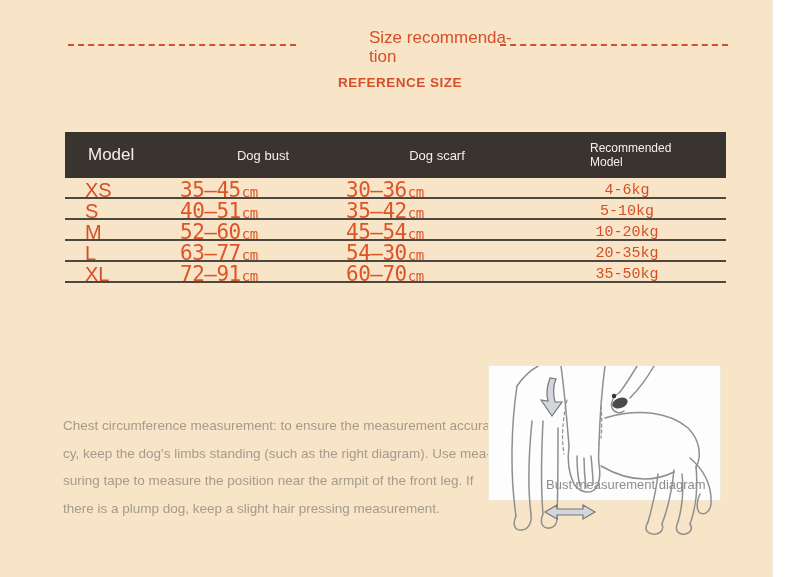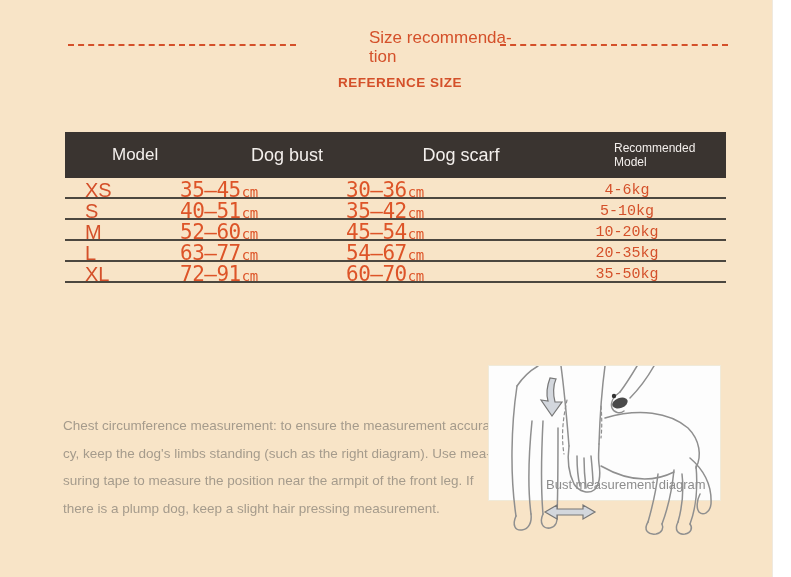--- a/index.html
+++ b/index.html
@@ -18,23 +18,23 @@
     font-size:17px; line-height:19px; color:#d4502a; white-space:pre-line;margin-left:47px;
   }
   .subtitle {
     position:absolute; left:322px; top:75px; width:156px; text-align:center;
     font-size:13.5px; font-weight:bold; letter-spacing:0.5px; color:#d4502a;
   }
   
   .size-table { position:absolute; left:65px; top:132px; width:661px; }
   .grid-row { display:grid; grid-template-columns:115px 166px 182px 198px; align-items:center; }
   .thead {
-    height:46px; background:#3a3430; color:#f3efec;padding-left:24px;
+    height:46px; background:#3a3430; color:#f3efec;
   }
-  .th { text-align:center; font-size:18px; position:relative; }
+  .th { text-align:center; font-size:13px; position:relative; }
   .th-model { text-align:left; padding-left:23px; font-size:17px; }
   .th-weight { font-size:12px; line-height:14px; white-space:pre-line; text-align:left; padding-left:62px; }
   .trow { height:21px; border-bottom:2px solid #4c473f; }
   .td-model { text-align:left; padding-left:20px; font-size:20px; color:#d4502a; }
   .td-cm { text-align:left; font-family:"DejaVu Sans Mono", monospace; font-size:21px; color:#dd5428; letter-spacing:-0.5px; }
   .td-cm .unit { font-size:14px; margin-left:1px; }
   .td-kg { text-align:center; font-size:15px; color:#d4502a;font-family:Liberation Mono, monospace; }
   
   .note {
     position:absolute; left:63px; top:412px; width:438px;
@@ -88,21 +88,21 @@
     <div class="grid-row trow">
       <div class="td-model">M</div>
       <div class="td-cm"><span>52–60</span><span class="unit">cm</span></div>
       <div class="td-cm"><span>45–54</span><span class="unit">cm</span></div>
       <div class="td-kg">10-20kg</div>
     </div>
 
     <div class="grid-row trow">
       <div class="td-model">L</div>
       <div class="td-cm"><span>63–77</span><span class="unit">cm</span></div>
-      <div class="td-cm"><span>54–67</span><span class="unit">cm</span></div>
+      <div class="td-cm"><span>54–30</span><span class="unit">cm</span></div>
       <div class="td-kg">20-35kg</div>
     </div>
 
     <div class="grid-row trow">
       <div class="td-model">XL</div>
       <div class="td-cm"><span>72–91</span><span class="unit">cm</span></div>
       <div class="td-cm"><span>60–70</span><span class="unit">cm</span></div>
       <div class="td-kg">35-50kg</div>
     </div>
   </div>

